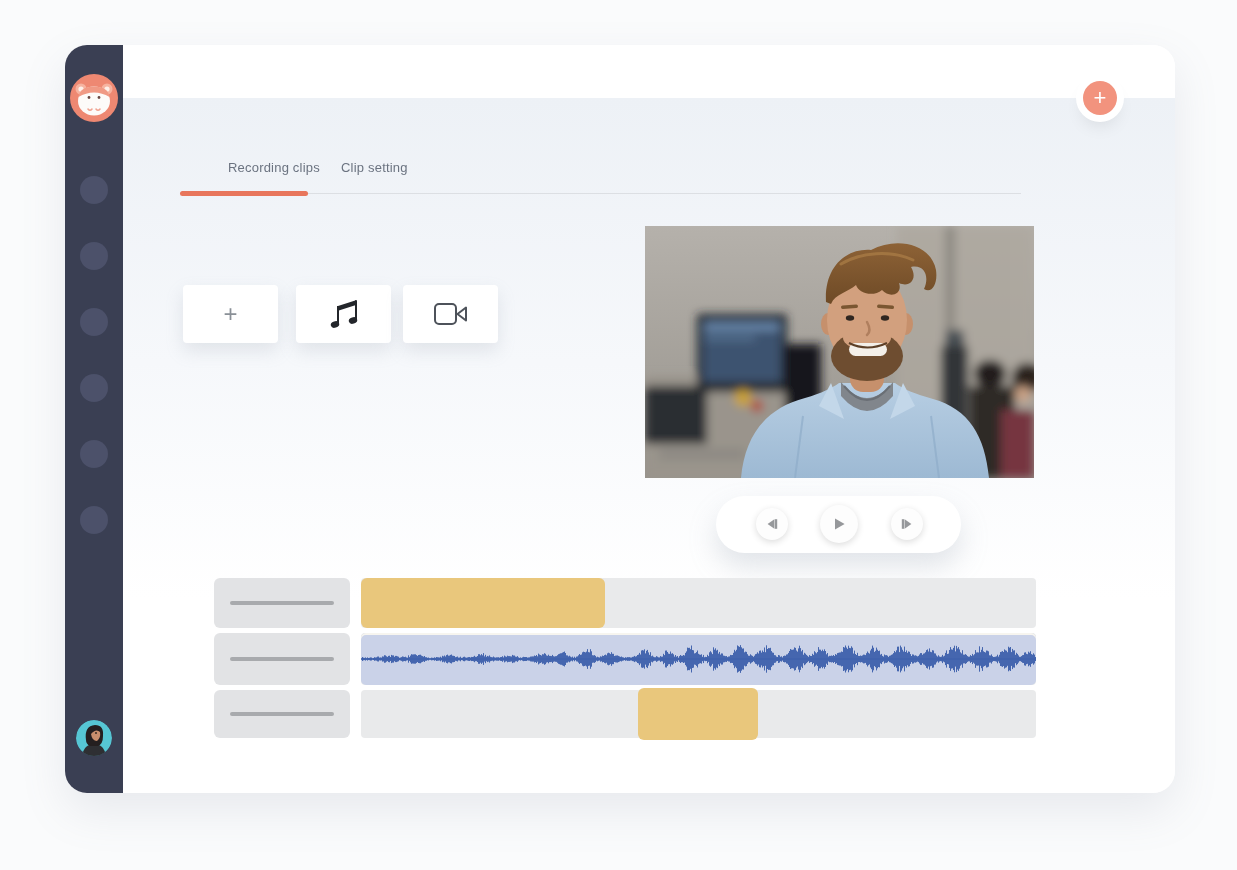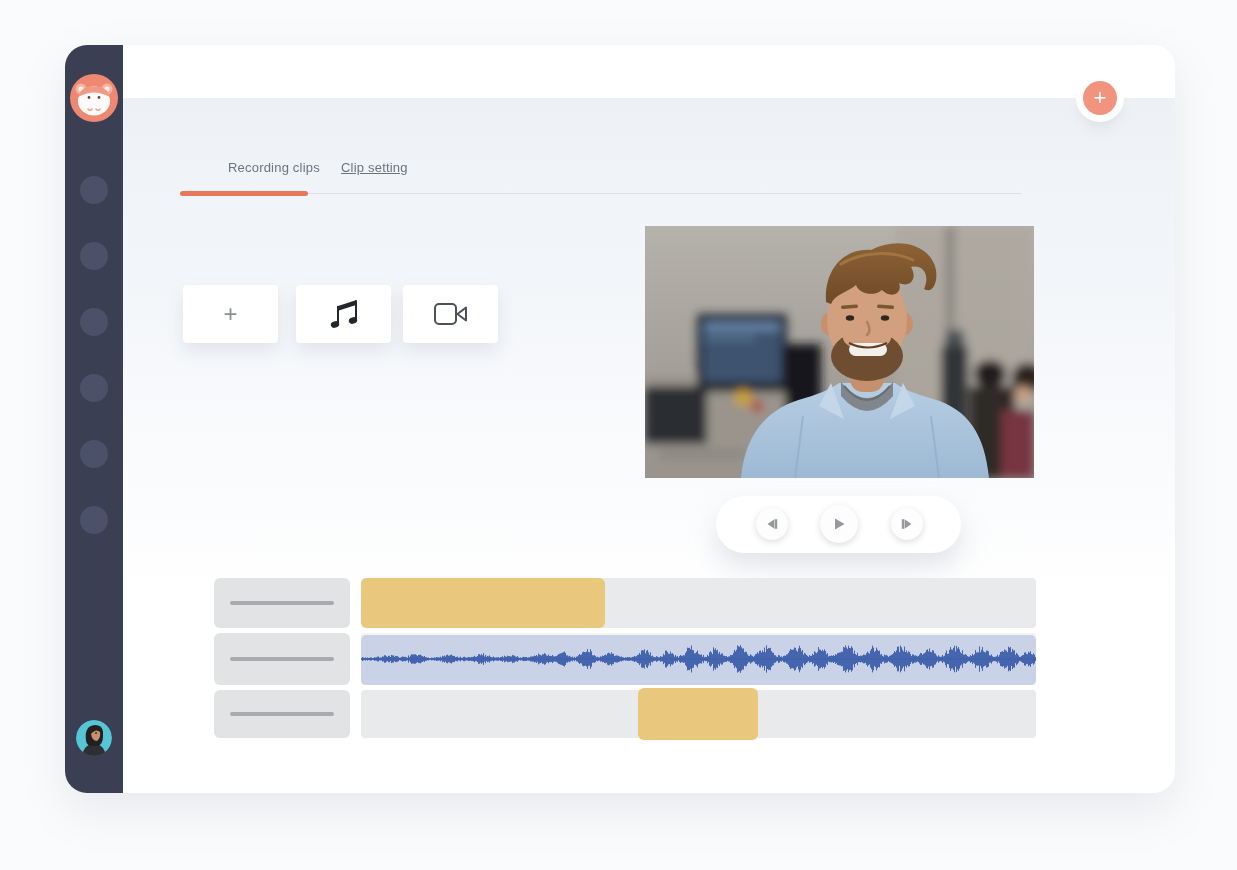--- a/index.html
+++ b/index.html
@@ -40,21 +40,21 @@
     display: flex; align-items: center; justify-content: center;
     font-size: 22px; font-weight: 300; line-height: 1;
     box-shadow: 0 0 0 7px #ffffff, 0 10px 18px rgba(0,0,0,0.10);
     cursor: pointer; border: none; z-index: 5;
   }
   
   .tabs { position: absolute; left: 57px; top: 62px; width: 841px; }
   .tab { position: absolute; top: 0; font-size: 13px; color: #6b7380; cursor: pointer;
     letter-spacing: .2px; }
   .tab-recording { left: 12px; margin-left: 36px; }
-  .tab-clip { left: 161px; text-decoration: underline; }
+  .tab-clip { left: 161px; }
   .tab-divider { position: absolute; top: 33px; left: 0; width: 841px; height: 1px;
     background: #dcdfe3; }
   .tab-underline { position: absolute; top: 31px; left: 0; width: 128px; height: 5px;
     border-radius: 3px; background: #e8765c; }
   
   .tool-btn {
     position: absolute; top: 187px; width: 95px; height: 58px; background: #ffffff;
     border: none; border-radius: 4px; cursor: pointer;
     box-shadow: 0 8px 18px rgba(140,150,165,0.20);
     display: flex; align-items: center; justify-content: center;

